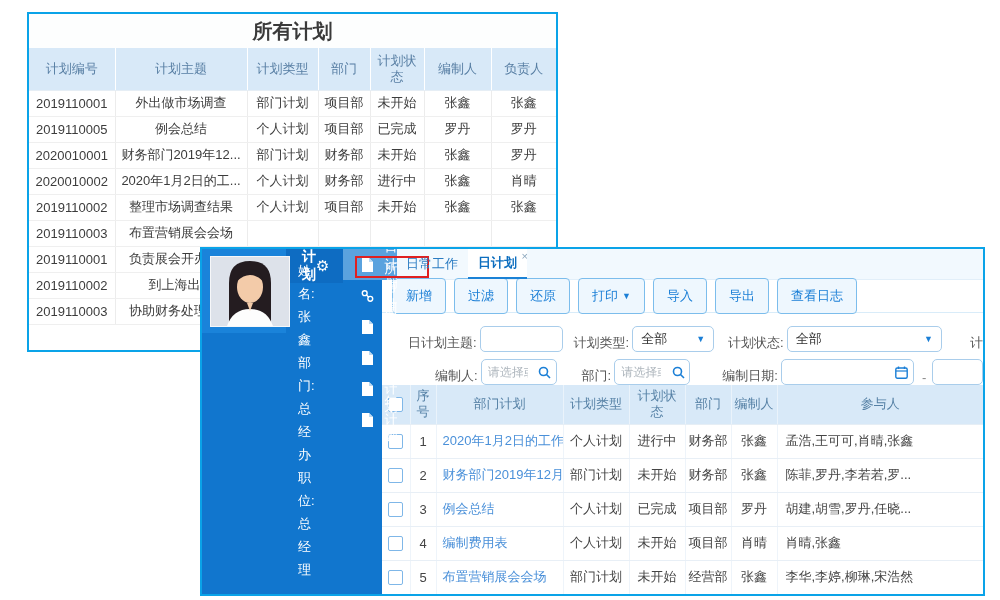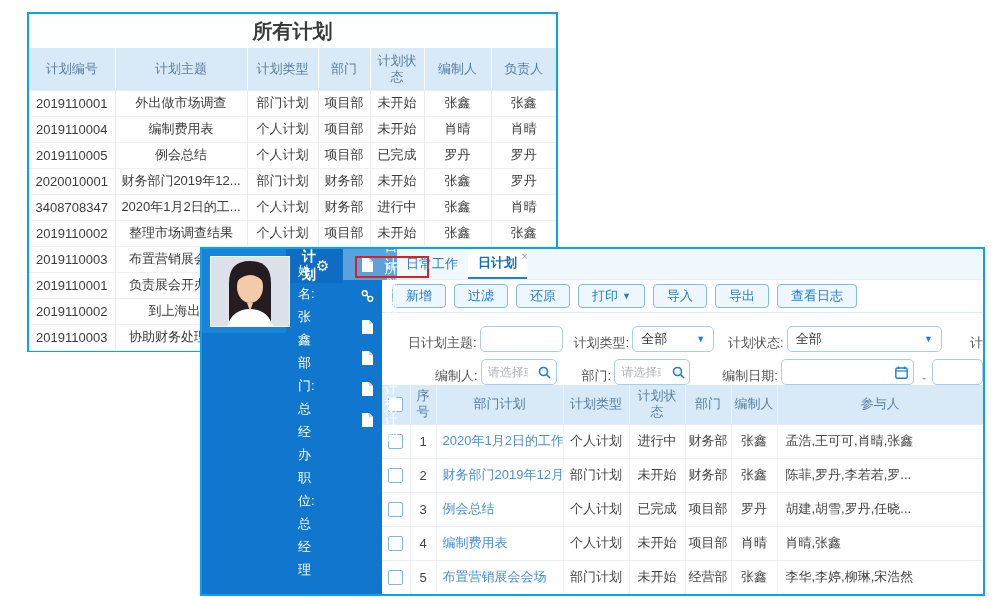--- a/index.html
+++ b/index.html
@@ -46,21 +46,21 @@
   
   .content { flex:1; display:flex; flex-direction:column; min-width:0; }
   .tabbar { height:31px; flex:0 0 31px; background:#f2f9fe; border-bottom:1px solid #e2eff9;
     display:flex; align-items:stretch; padding-left:14px; font-size:13px; }
   .tab { display:flex; align-items:center; padding:0 10px; color:#2b7cc2; cursor:pointer; position:relative; }
   .tab.active { background:#fff; color:#0d6ebf; font-weight:bold; border-bottom:2px solid #1b82d6; }
   .tab .x { position:absolute; top:1px; right:-1px; font-size:11px; color:#8aa6bd; font-weight:normal; }
 
   .toolbar { height:33px; flex:0 0 33px; display:flex; align-items:center; gap:8px;
     padding-left:10px; border-bottom:1px solid #d9ecf9; }
-  .btn { height:24px; padding:0 13px; font-size:13px; color:#1b7fd6; background:#eef7fe;
+  .btn { height:36px; padding:0 13px; font-size:13px; color:#1b7fd6; background:#eef7fe;
     border:1px solid #7cbdec; border-radius:4px; display:inline-flex; align-items:center;
     gap:4px; cursor:pointer; white-space:nowrap; }
   .btn .caret { font-size:9px; }
 
   .filters { padding-top:6px; font-size:13px; color:#555; flex:0 0 72px; }
   .frow { height:33px; display:flex; align-items:flex-end;padding-left:20px; }
   .flab { white-space:nowrap; }
   .finput, .fsel, .fsearch, .fdate { height:26px; border:1px solid #a9cdeb; border-radius:5px;
     background:#fff; display:inline-flex; align-items:center; }
   .finput input, .fsearch input, .fdate input { border:none; outline:none; width:100%;
@@ -118,48 +118,39 @@
         <tr>
             <td>2019110001</td>
             <td>外出做市场调查</td>
             <td>部门计划</td>
             <td>项目部</td>
             <td>未开始</td>
             <td>张鑫</td>
             <td>张鑫</td>
           </tr>
         <tr>
-            <td>2019110004</td>
-            <td>编制费用表</td>
-            <td>个人计划</td>
-            <td>项目部</td>
-            <td>未开始</td>
-            <td>肖晴</td>
-            <td>肖晴</td>
-          </tr>
-        <tr>
             <td>2019110005</td>
             <td>例会总结</td>
             <td>个人计划</td>
             <td>项目部</td>
             <td>已完成</td>
             <td>罗丹</td>
             <td>罗丹</td>
           </tr>
         <tr>
             <td>2020010001</td>
             <td>财务部门2019年12...</td>
             <td>部门计划</td>
             <td>财务部</td>
             <td>未开始</td>
             <td>张鑫</td>
             <td>罗丹</td>
           </tr>
         <tr>
-            <td>3408708347</td>
+            <td>2020010002</td>
             <td>2020年1月2日的工...</td>
             <td>个人计划</td>
             <td>财务部</td>
             <td>进行中</td>
             <td>张鑫</td>
             <td>肖晴</td>
           </tr>
         <tr>
             <td>2019110002</td>
             <td>整理市场调查结果</td>

